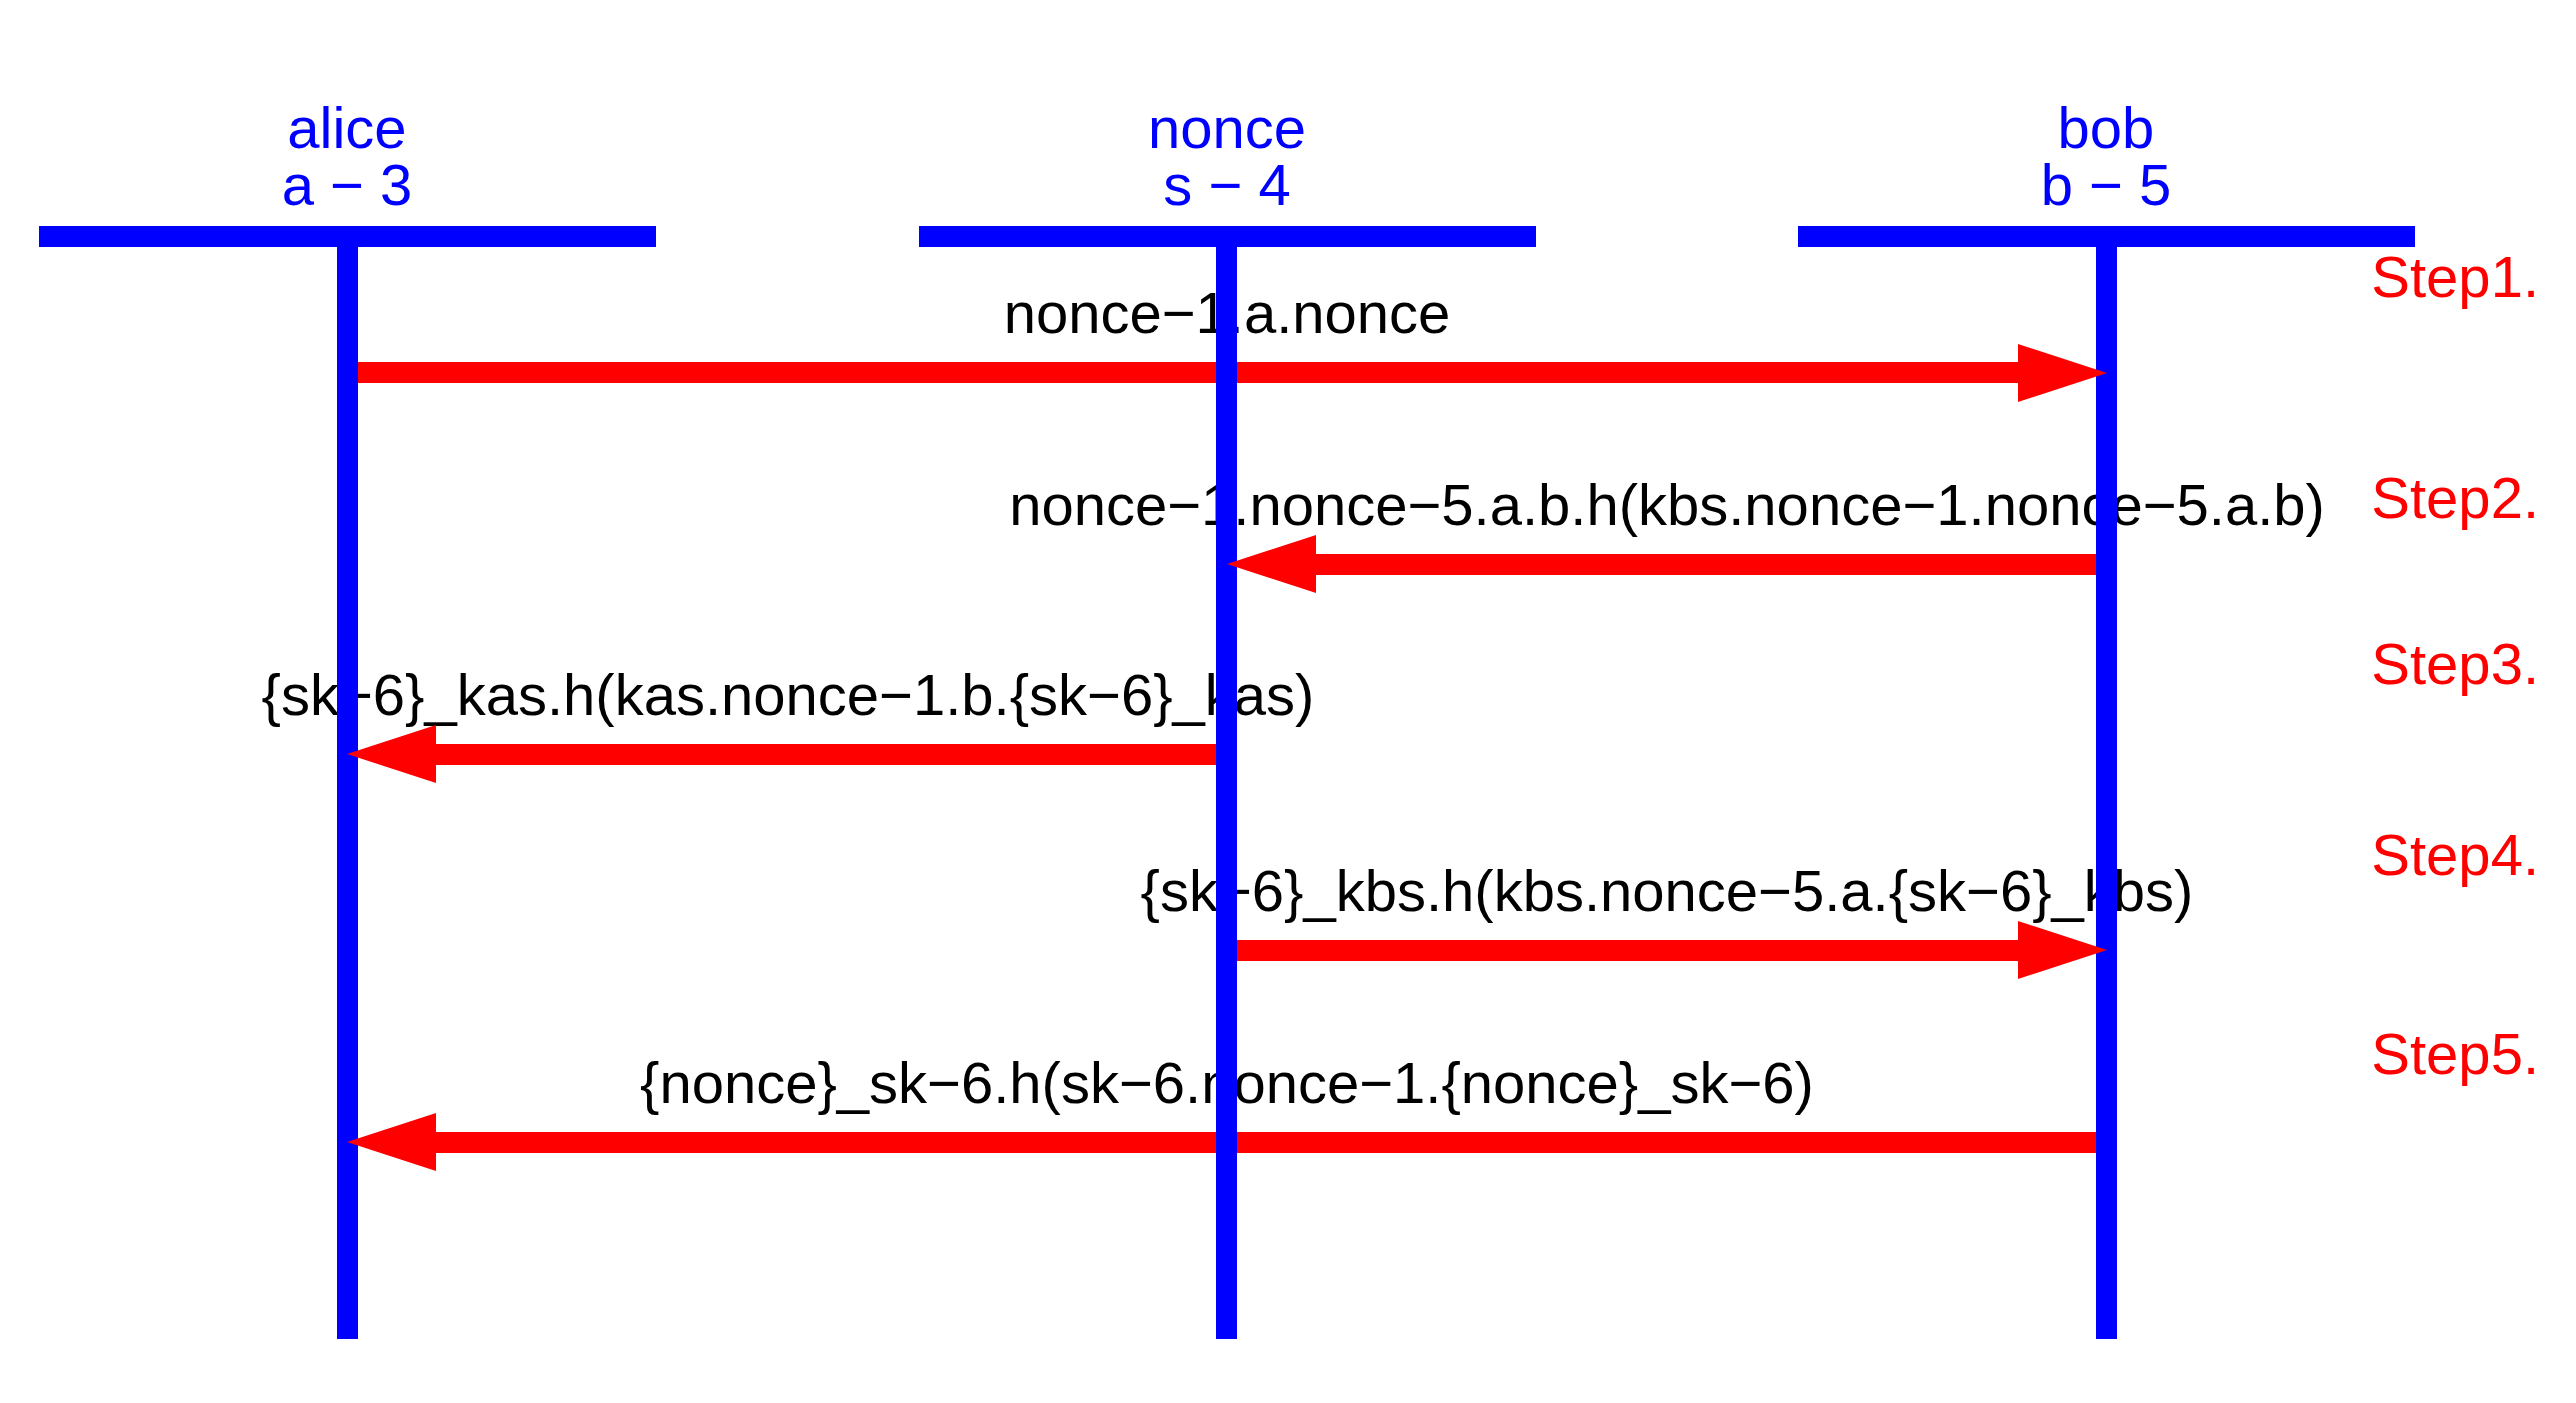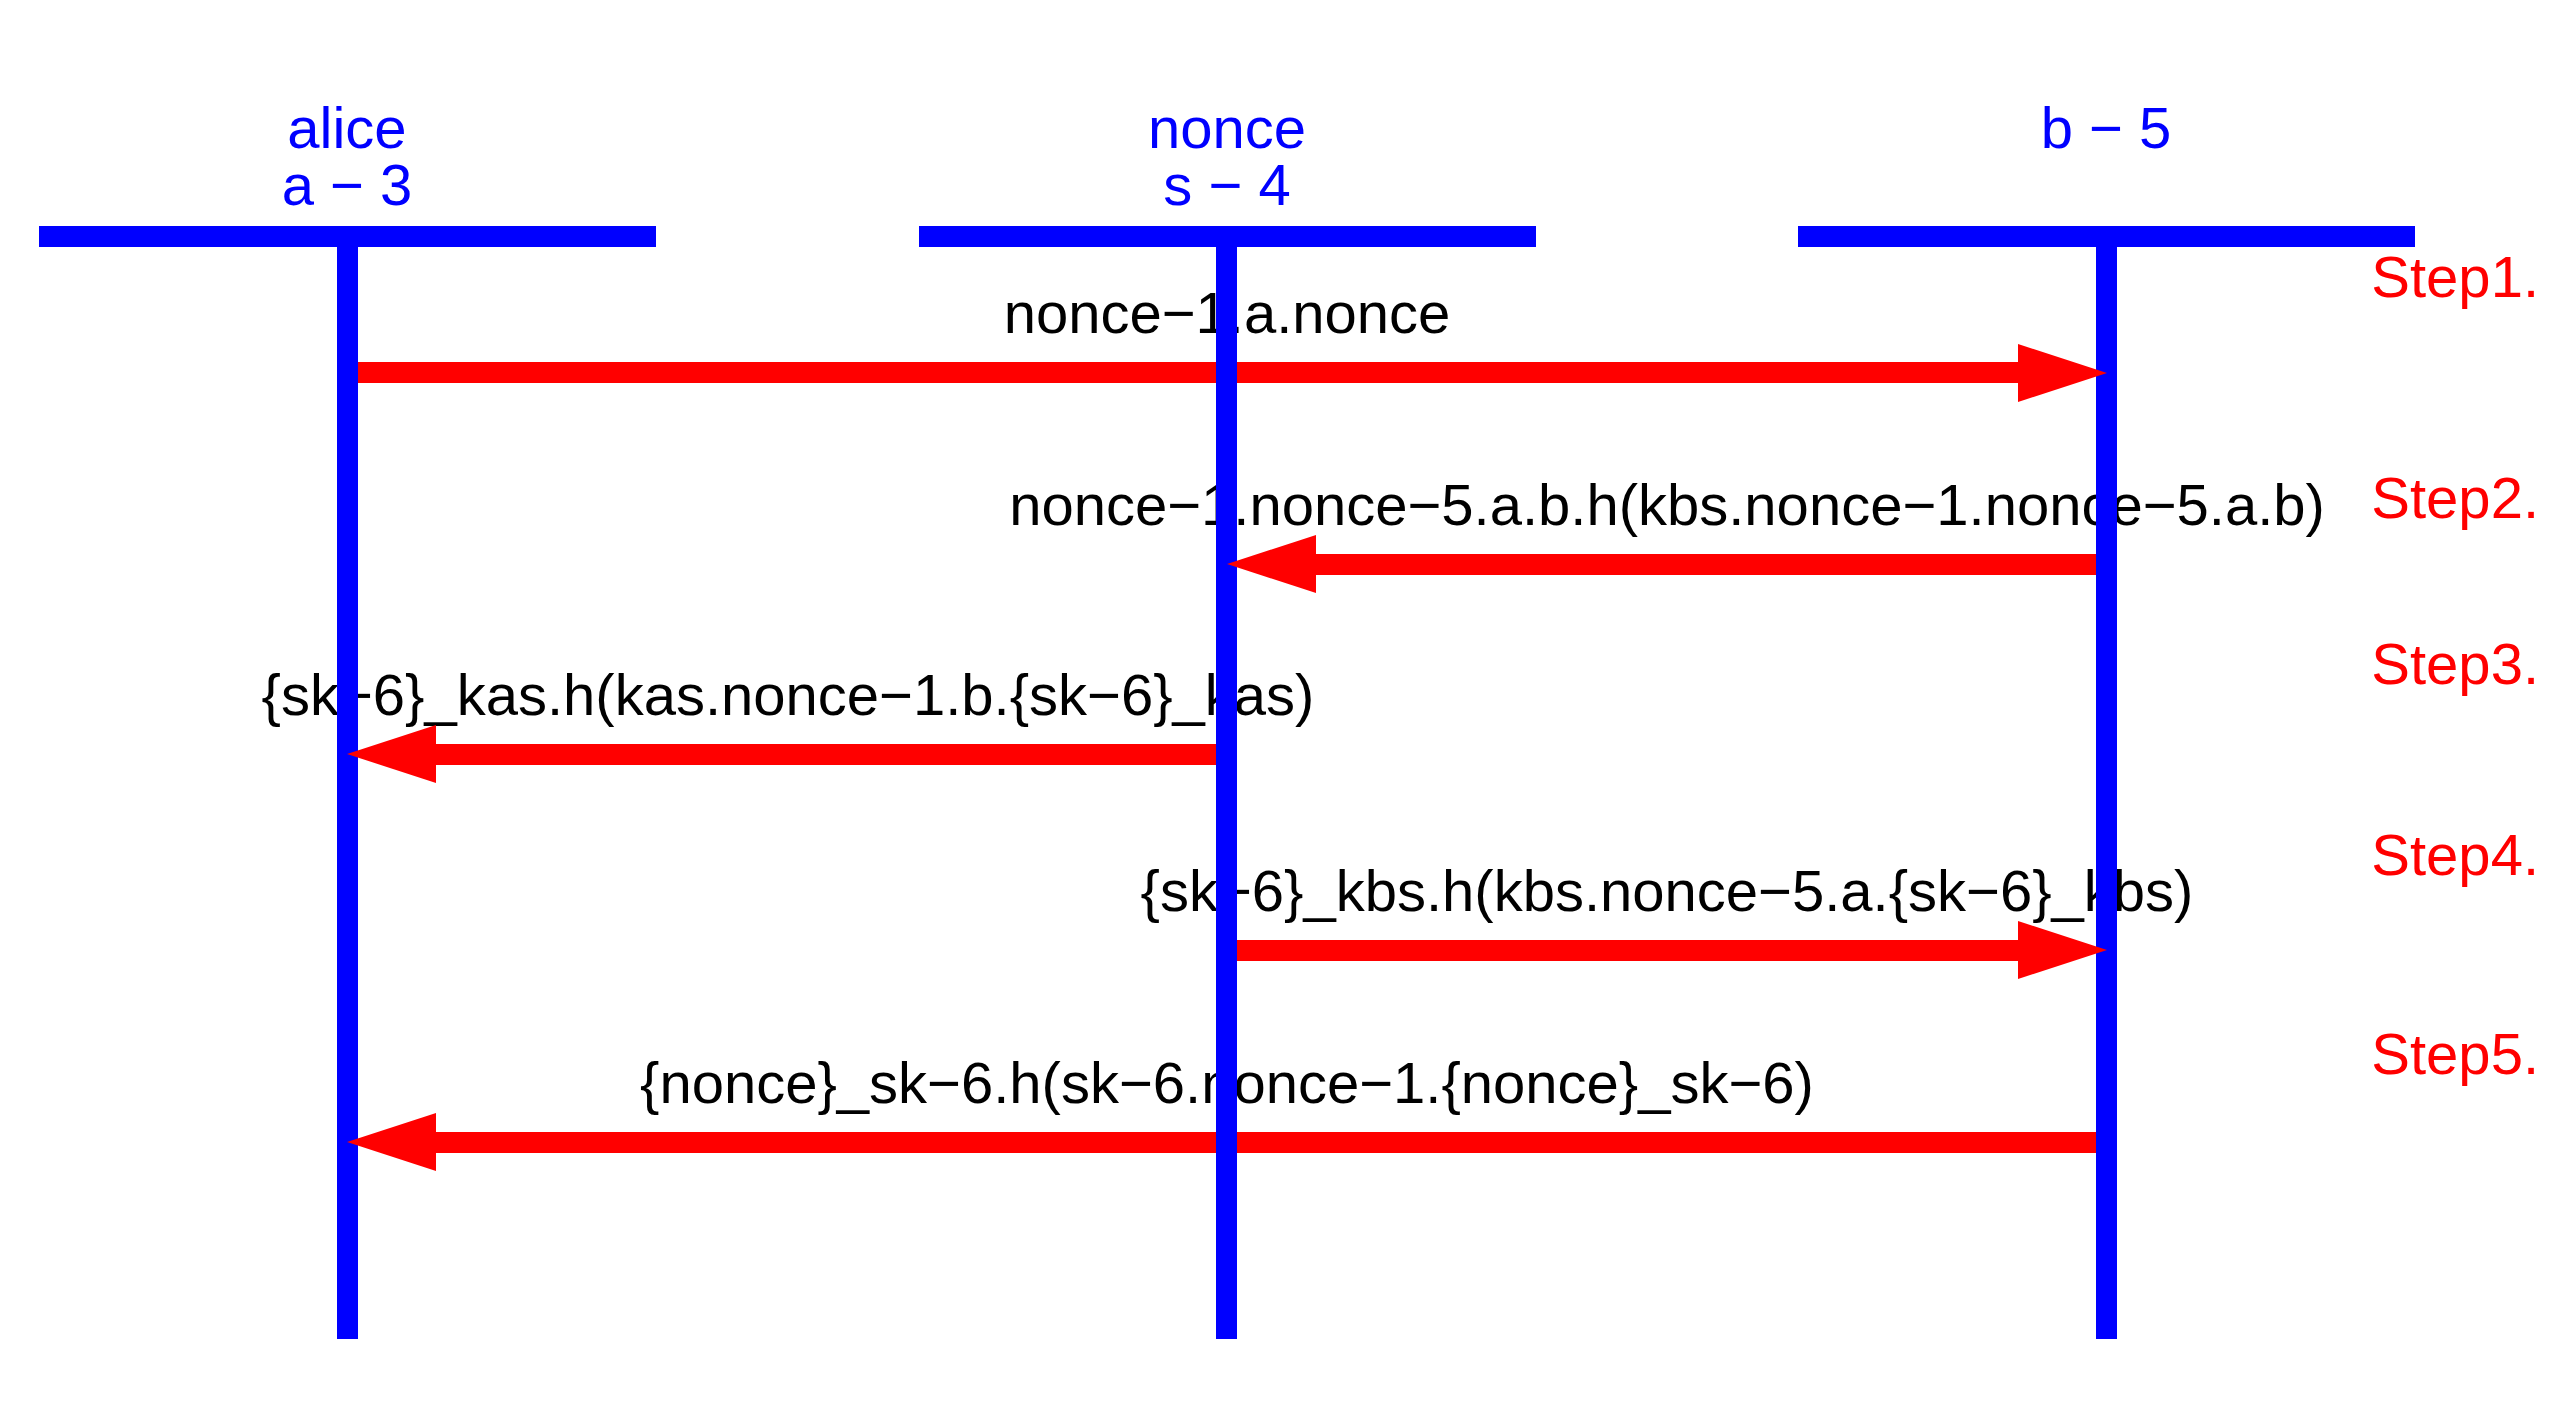--- a/index.html
+++ b/index.html
@@ -129,20 +129,21 @@
   <div class="lifeline alice-line"></div>
 
   <div class="actor-label server-label">
     <div>nonce</div>
     <div>s − 4</div>
   </div>
   <div class="actor-bar server-bar"></div>
   <div class="lifeline server-line"></div>
 
   <div class="actor-label bob-label">
+    <div>bob</div>
     <div>b − 5</div>
   </div>
   <div class="actor-bar bob-bar"></div>
   <div class="lifeline bob-line"></div>
 
   <div class="msg-label m1-label">nonce−1.a.nonce</div>
   <div class="shaft m1-shaft"></div>
   <div class="head head-right m1-head"></div>
 
   <div class="msg-label m2-label">nonce−1.nonce−5.a.b.h(kbs.nonce−1.nonce−5.a.b)</div>

